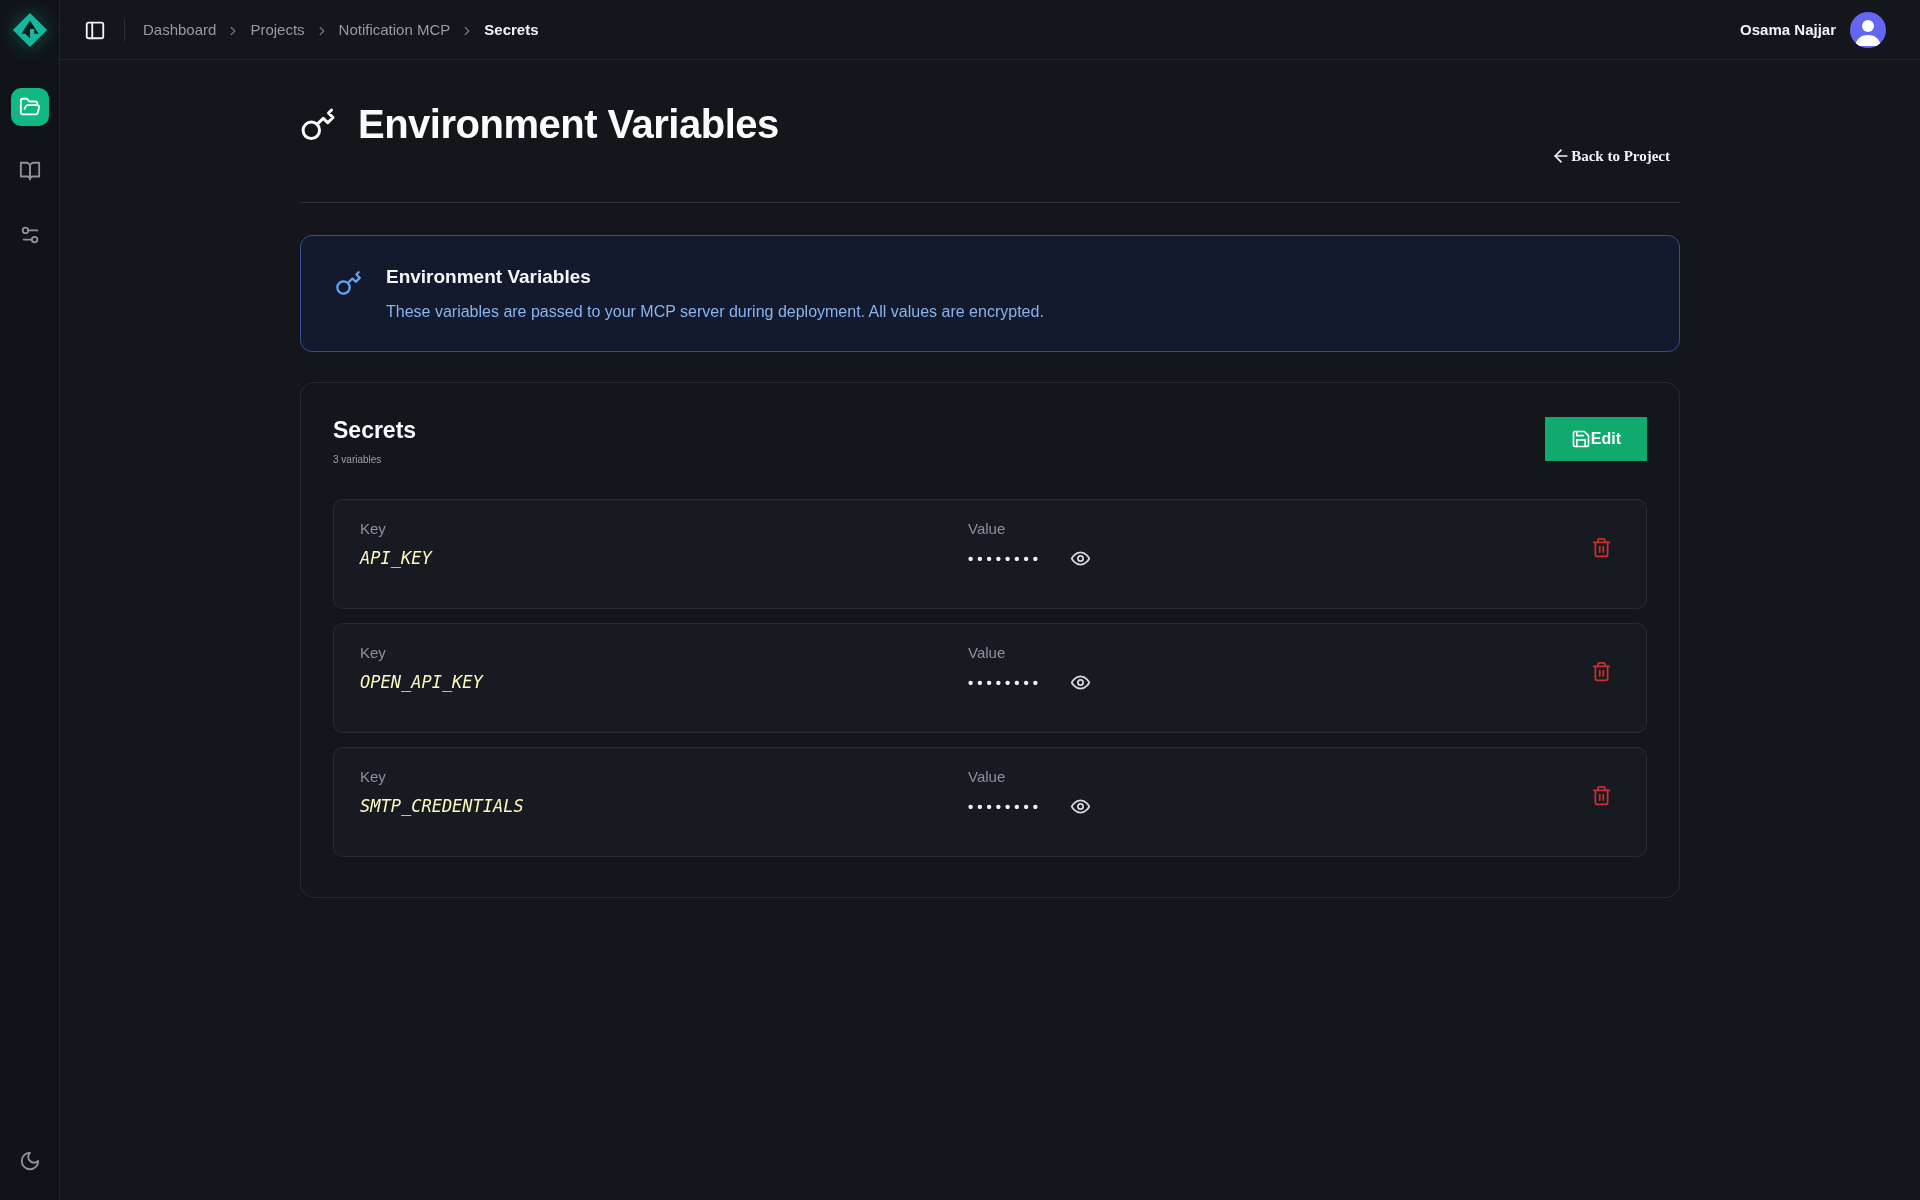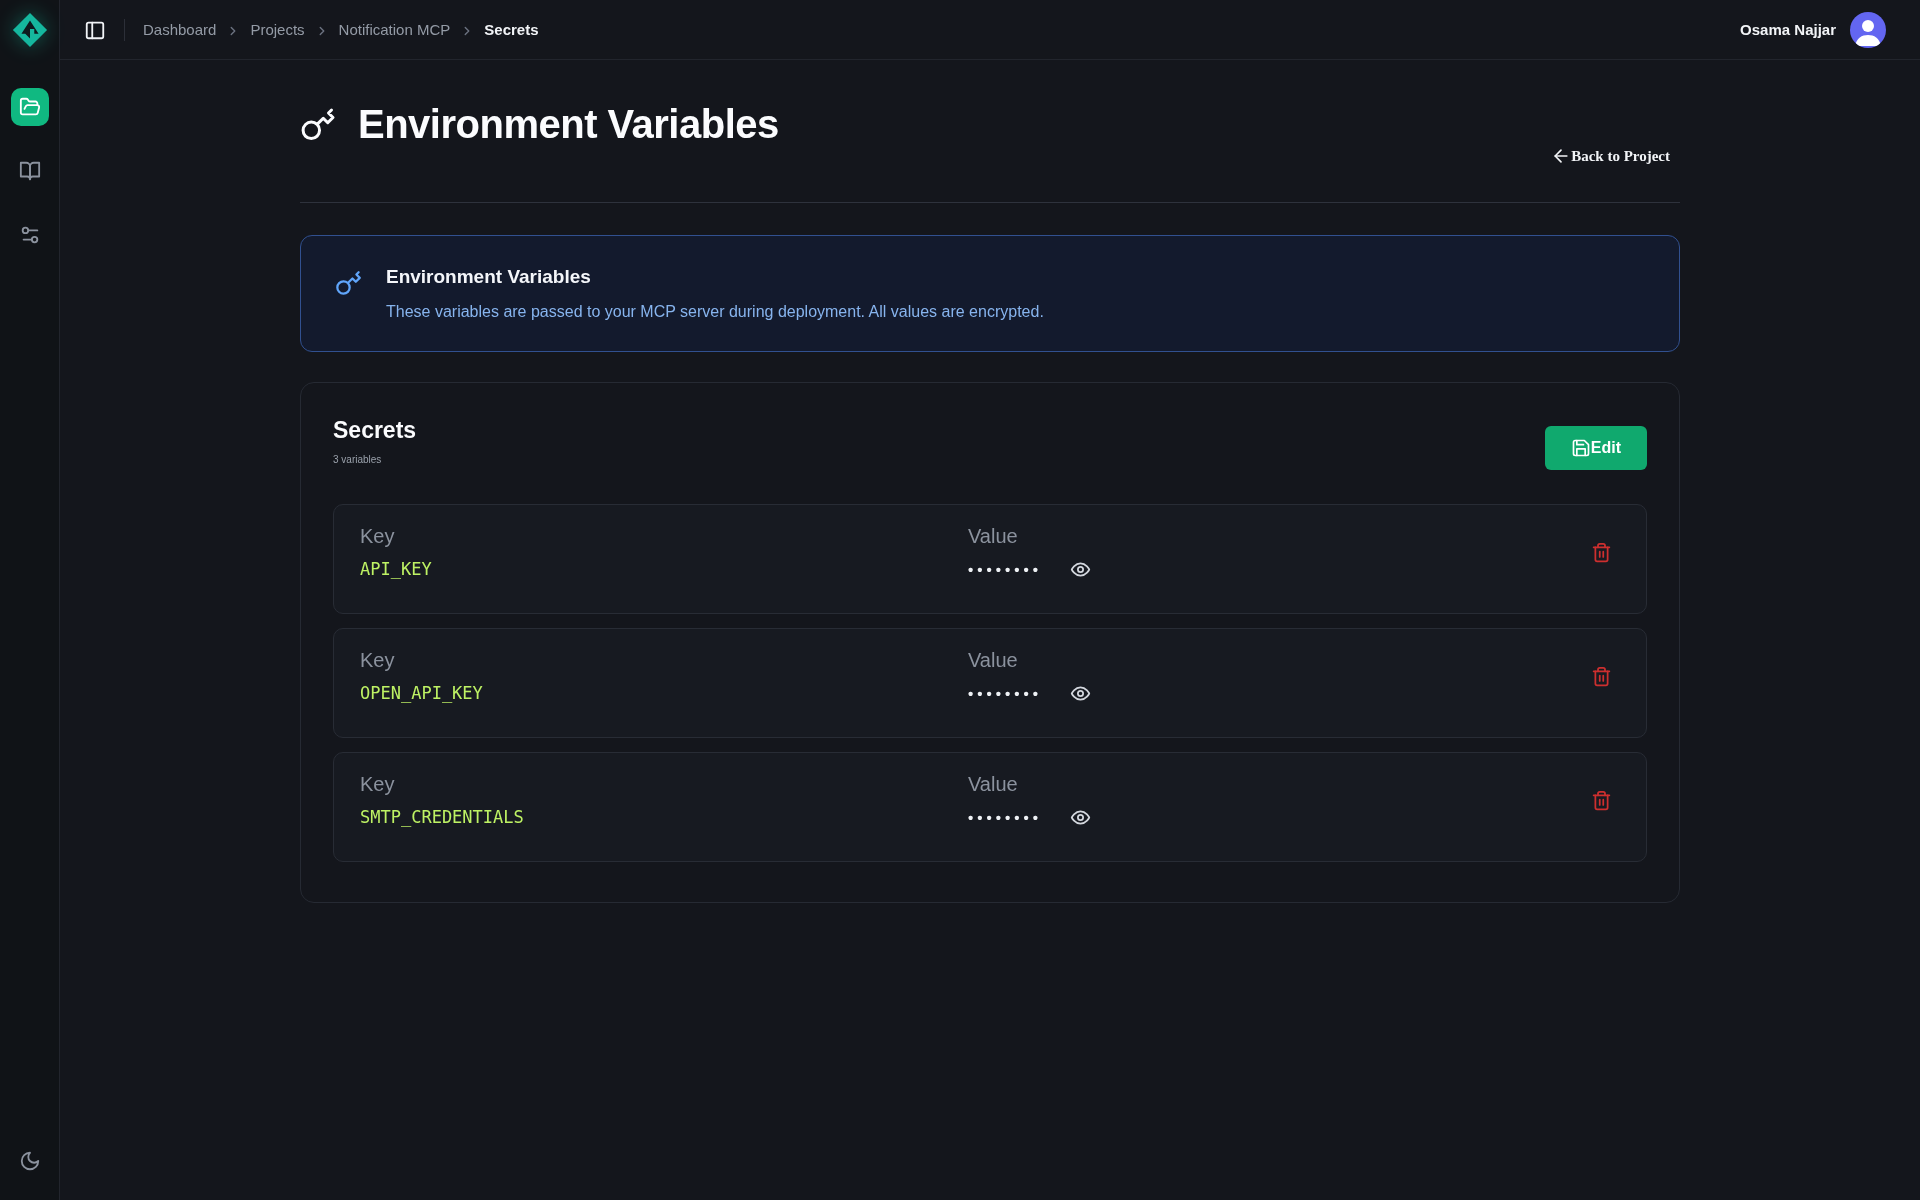--- a/index.html
+++ b/index.html
@@ -61,31 +61,31 @@
   .info-text p { margin-top:15px; font-size:16px; color:#87b4ee; }
   
   .card {
     margin-top:30px; border:1px solid #262a33; border-radius:14px;
     padding:34px 32px 40px; background:#14161c;
   }
   .card-head { display:flex; align-items:flex-start; justify-content:space-between; }
   .card-title { font-size:23px; font-weight:700; color:#fbfcfe; }
   .card-sub { margin-top:10px; font-size:10px; color:#9aa1ab; }
   .edit-btn {
-    display:flex; align-items:center; background:#10a96e; border:none; border-radius:6px;
+    display:flex; align-items:center; background:#10a96e; border:none; border-radius:0;
     color:#ffffff; font-family:"Liberation Sans",sans-serif; font-size:16px; font-weight:700;
-    padding:0 26px; height:44px; cursor:pointer;margin-top:9px;
+    padding:0 26px; height:44px; cursor:pointer;
   }
   .rows { margin-top:34px; display:flex; flex-direction:column; gap:14px; }
   .secret-row {
     position:relative; height:110px; border:1px solid #282c35; border-radius:10px; background:#171a21;
     padding:20px 26px;
   }
-  .field-label { font-size:20px; color:#8b929e; }
-  .key-name { margin-top:11px; font-family:"DejaVu Sans Mono", monospace; font-size:17px; color:#bef264; }
+  .field-label { font-size:15px; color:#8b929e; }
+  .key-name { margin-top:11px; font-family:"DejaVu Sans Mono", monospace; font-size:17px; color:#fef9c3;font-style:italic; }
   .value-col { position:absolute; left:634px; top:20px; }
   .value-line { margin-top:9px; display:flex; align-items:center; gap:26px; }
   .dots { font-size:15px; letter-spacing:4px; color:#eef1f5; font-weight:700; }
   .eye-btn { background:none; border:none; cursor:pointer; padding:2px; display:flex; }
   .trash-btn { position:absolute; right:32px; top:35px; background:none; border:none; cursor:pointer; padding:2px; display:flex; }
 </style>
 </head>
 <body>
 
 <nav class="sidebar">

